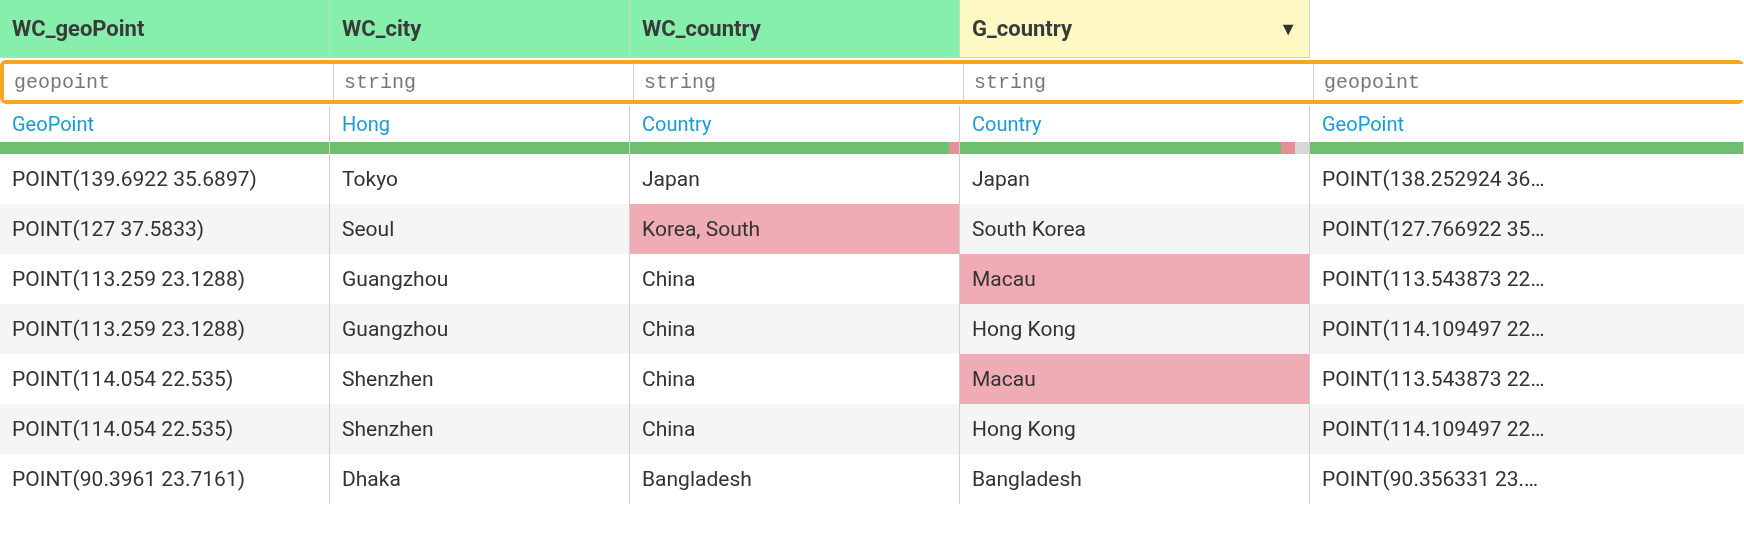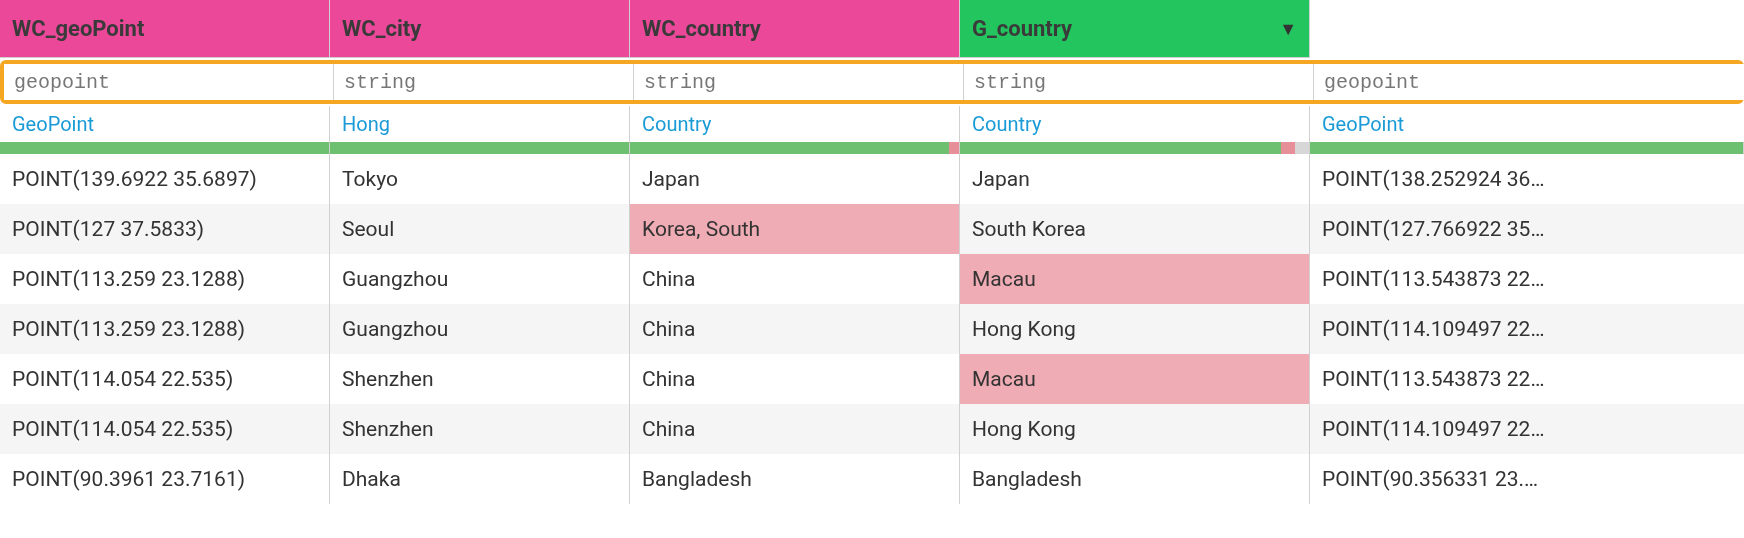--- a/index.html
+++ b/index.html
@@ -30,24 +30,24 @@
     white-space: nowrap;
     display: block;
     flex: 1 1 auto;
   }
   
   .hdr {
     height: 58px;
     font-weight: 700;
     color: #3a3a3a;
     border-bottom: 1px solid #d0d0d0;
-    background: #ec4899;
+    background: #86efac;
   }
   .hdr.sorted {
-    background: #22c55e;
+    background: #fef9c3;
     gap: 36px;
   }
   .sort-icon {
     flex: 0 0 auto;
     margin-left: 8px;
     font-size: 18px;
     color: #333;
   }
   
   .typerow-wrap {

